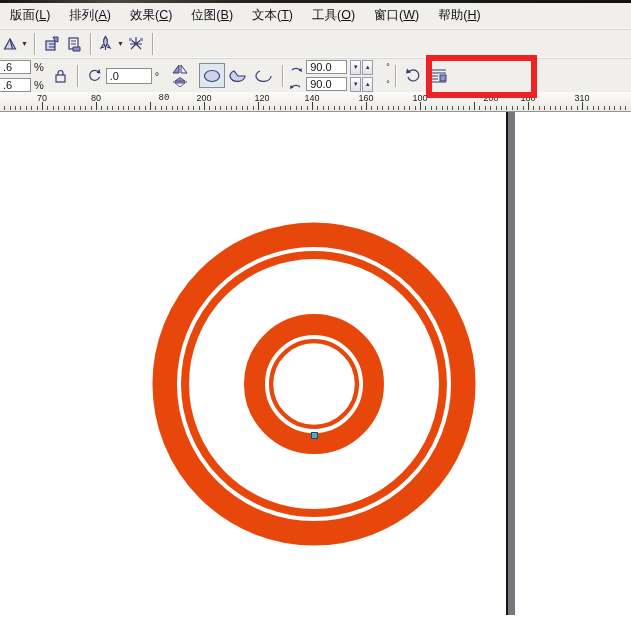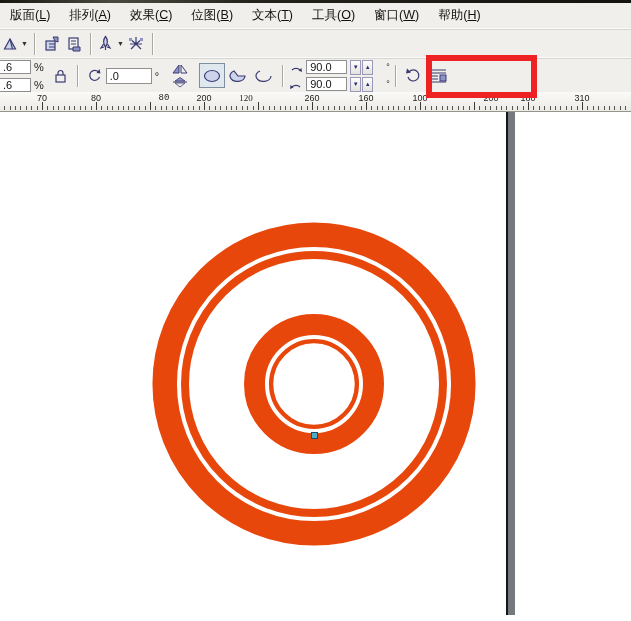--- a/index.html
+++ b/index.html
@@ -378,22 +378,22 @@
       <div class="tick" style="left: 598.2px;"></div>
       <div class="tick" style="left: 603.6px;"></div>
       <div class="tick" style="left: 609px;"></div>
       <div class="tick" style="left: 614.4px;"></div>
       <div class="tick" style="left: 619.8px;"></div>
       <div class="tick" style="left: 625.2px;"></div>
       <div class="rlabel" style="left: 42px;">70</div>
       <div class="rlabel" style="left: 96px;">80</div>
       <div class="rlabel" style="left: 164px; font-family: Liberation Mono, monospace;">80</div>
       <div class="rlabel" style="left: 204px;">200</div>
-      <div class="rlabel" style="left: 246px; font-family: Liberation Serif, serif;">120</div>
-      <div class="rlabel" style="left: 312px;">260</div>
+      <div class="rlabel" style="left: 262px;">120</div>
+      <div class="rlabel" style="left: 312px;">140</div>
       <div class="rlabel" style="left: 366px;">160</div>
       <div class="rlabel" style="left: 420px;">100</div>
       <div class="rlabel" style="left: 491px;">200</div>
       <div class="rlabel" style="left: 528px;">180</div>
       <div class="rlabel" style="left: 582px;">310</div>
     </div>
 
   <div class="canvas">
     <svg width="631" height="509">
         <circle cx="314" cy="272" r="149.3" fill="none" stroke="#e8470c" stroke-width="24.5"></circle>

